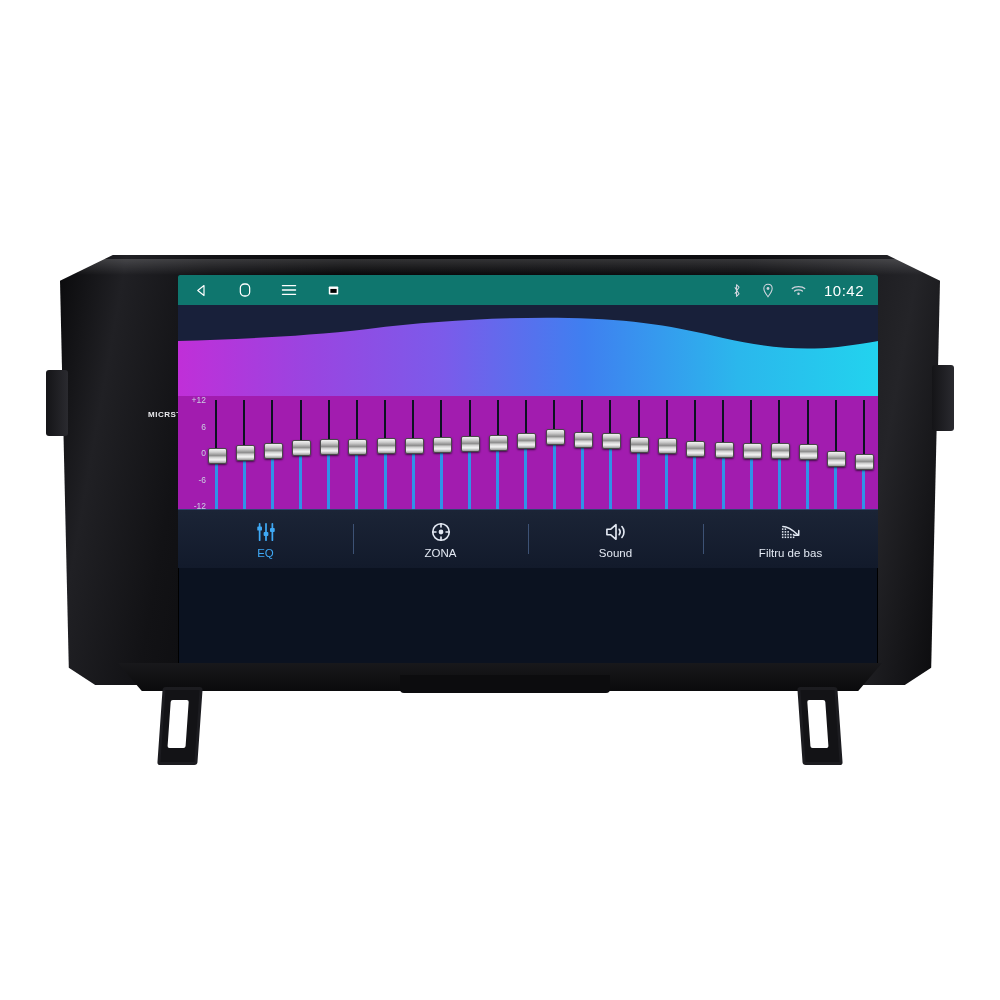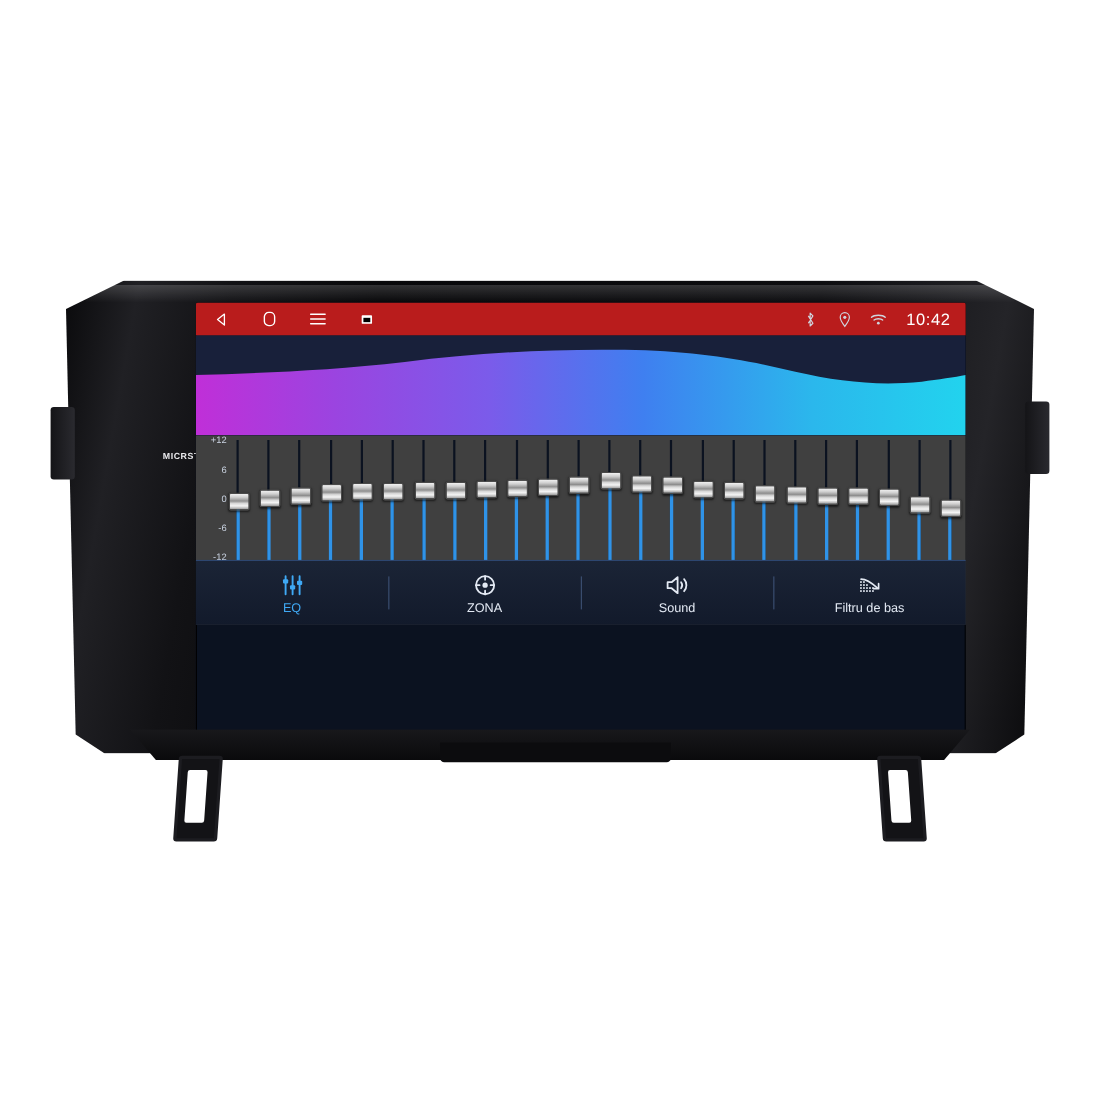--- a/index.html
+++ b/index.html
@@ -54,21 +54,21 @@
 
   
   #screen{
     position:absolute;left:118px;top:20px;width:700px;height:390px;
     background:#0b1220;overflow:hidden;border-radius:2px;
     box-shadow:inset 0 0 0 1px #000;
   }
 
   
   .statusbar{
-    height:30px;background:#b91c1c;display:flex;align-items:center;
+    height:30px;background:#0f766e;display:flex;align-items:center;
     padding:0 14px;box-sizing:border-box;
   }
   .sb-left{display:flex;align-items:center;gap:26px;}
   .sb-right{margin-left:auto;display:flex;align-items:center;gap:13px;}
   .sb-ico{width:18px;height:18px;display:flex;align-items:center;justify-content:center;}
   .sb-time{color:#fff;font-size:15px;letter-spacing:.5px;margin-left:3px;}
 
   
   .modebar{
     height:39px;background:linear-gradient(180deg,#1d2f52 0%,#16253f 100%);
@@ -81,21 +81,21 @@
   }
   .mode-txt{color:#e6ecf6;font-size:13px;}
   .mode-txt.accent{color:#4fa8f0;}
   .tri-up{width:0;height:0;border-left:6px solid transparent;border-right:6px solid transparent;border-bottom:9px solid #ffffff;}
 
   
   .wave-area{height:91px;background:#18203a;position:relative;overflow:hidden;}
   .wave-area svg{display:block;width:100%;height:100%;}
 
   
-  .eqpanel{height:172px;background:#404040;position:relative;}
+  .eqpanel{height:172px;background:#a21caf;position:relative;}
 
   .scale{position:absolute;left:2px;top:0;width:26px;height:118px;}
   .scale span{
     position:absolute;right:0;color:#c9d2e0;font-size:8.5px;transform:translateY(-50%);
   }
 
   .bands{
     position:absolute;left:28px;right:4px;top:4px;height:110px;
     display:flex;justify-content:space-between;
   }

